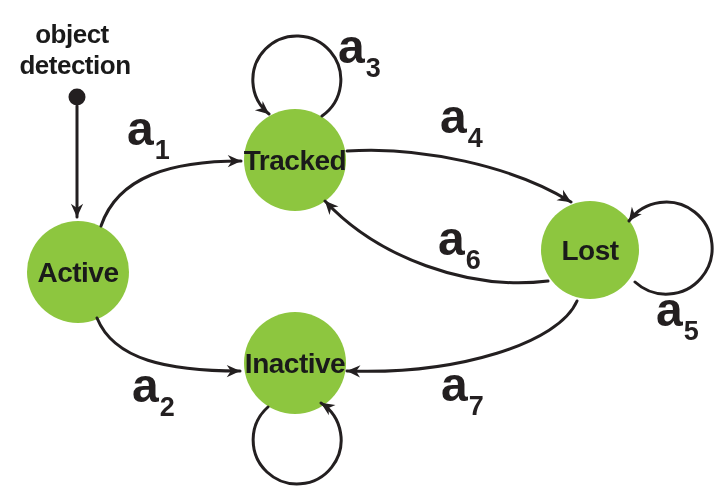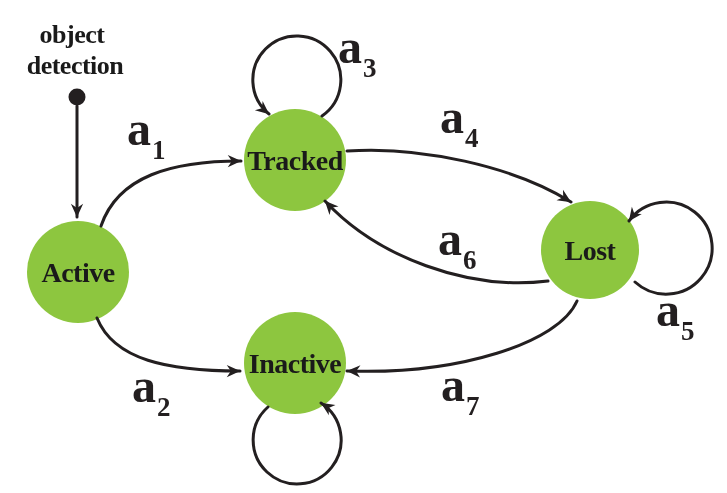--- a/index.html
+++ b/index.html
@@ -6,21 +6,21 @@
     margin: 0;
     padding: 0;
     background: #ffffff;
   }
   .stage {
     position: relative;
     width: 727px;
     height: 493px;
     background: #ffffff;
     overflow: hidden;
-    font-family: Liberation Serif, serif;
+    font-family: Liberation Sans, sans-serif;
   }
   svg { display: block; }
   .edge {
     fill: none;
     stroke: #231f20;
     stroke-width: 3;
     stroke-linecap: round;
   }
   .node-circle {
     fill: #8dc63f;

